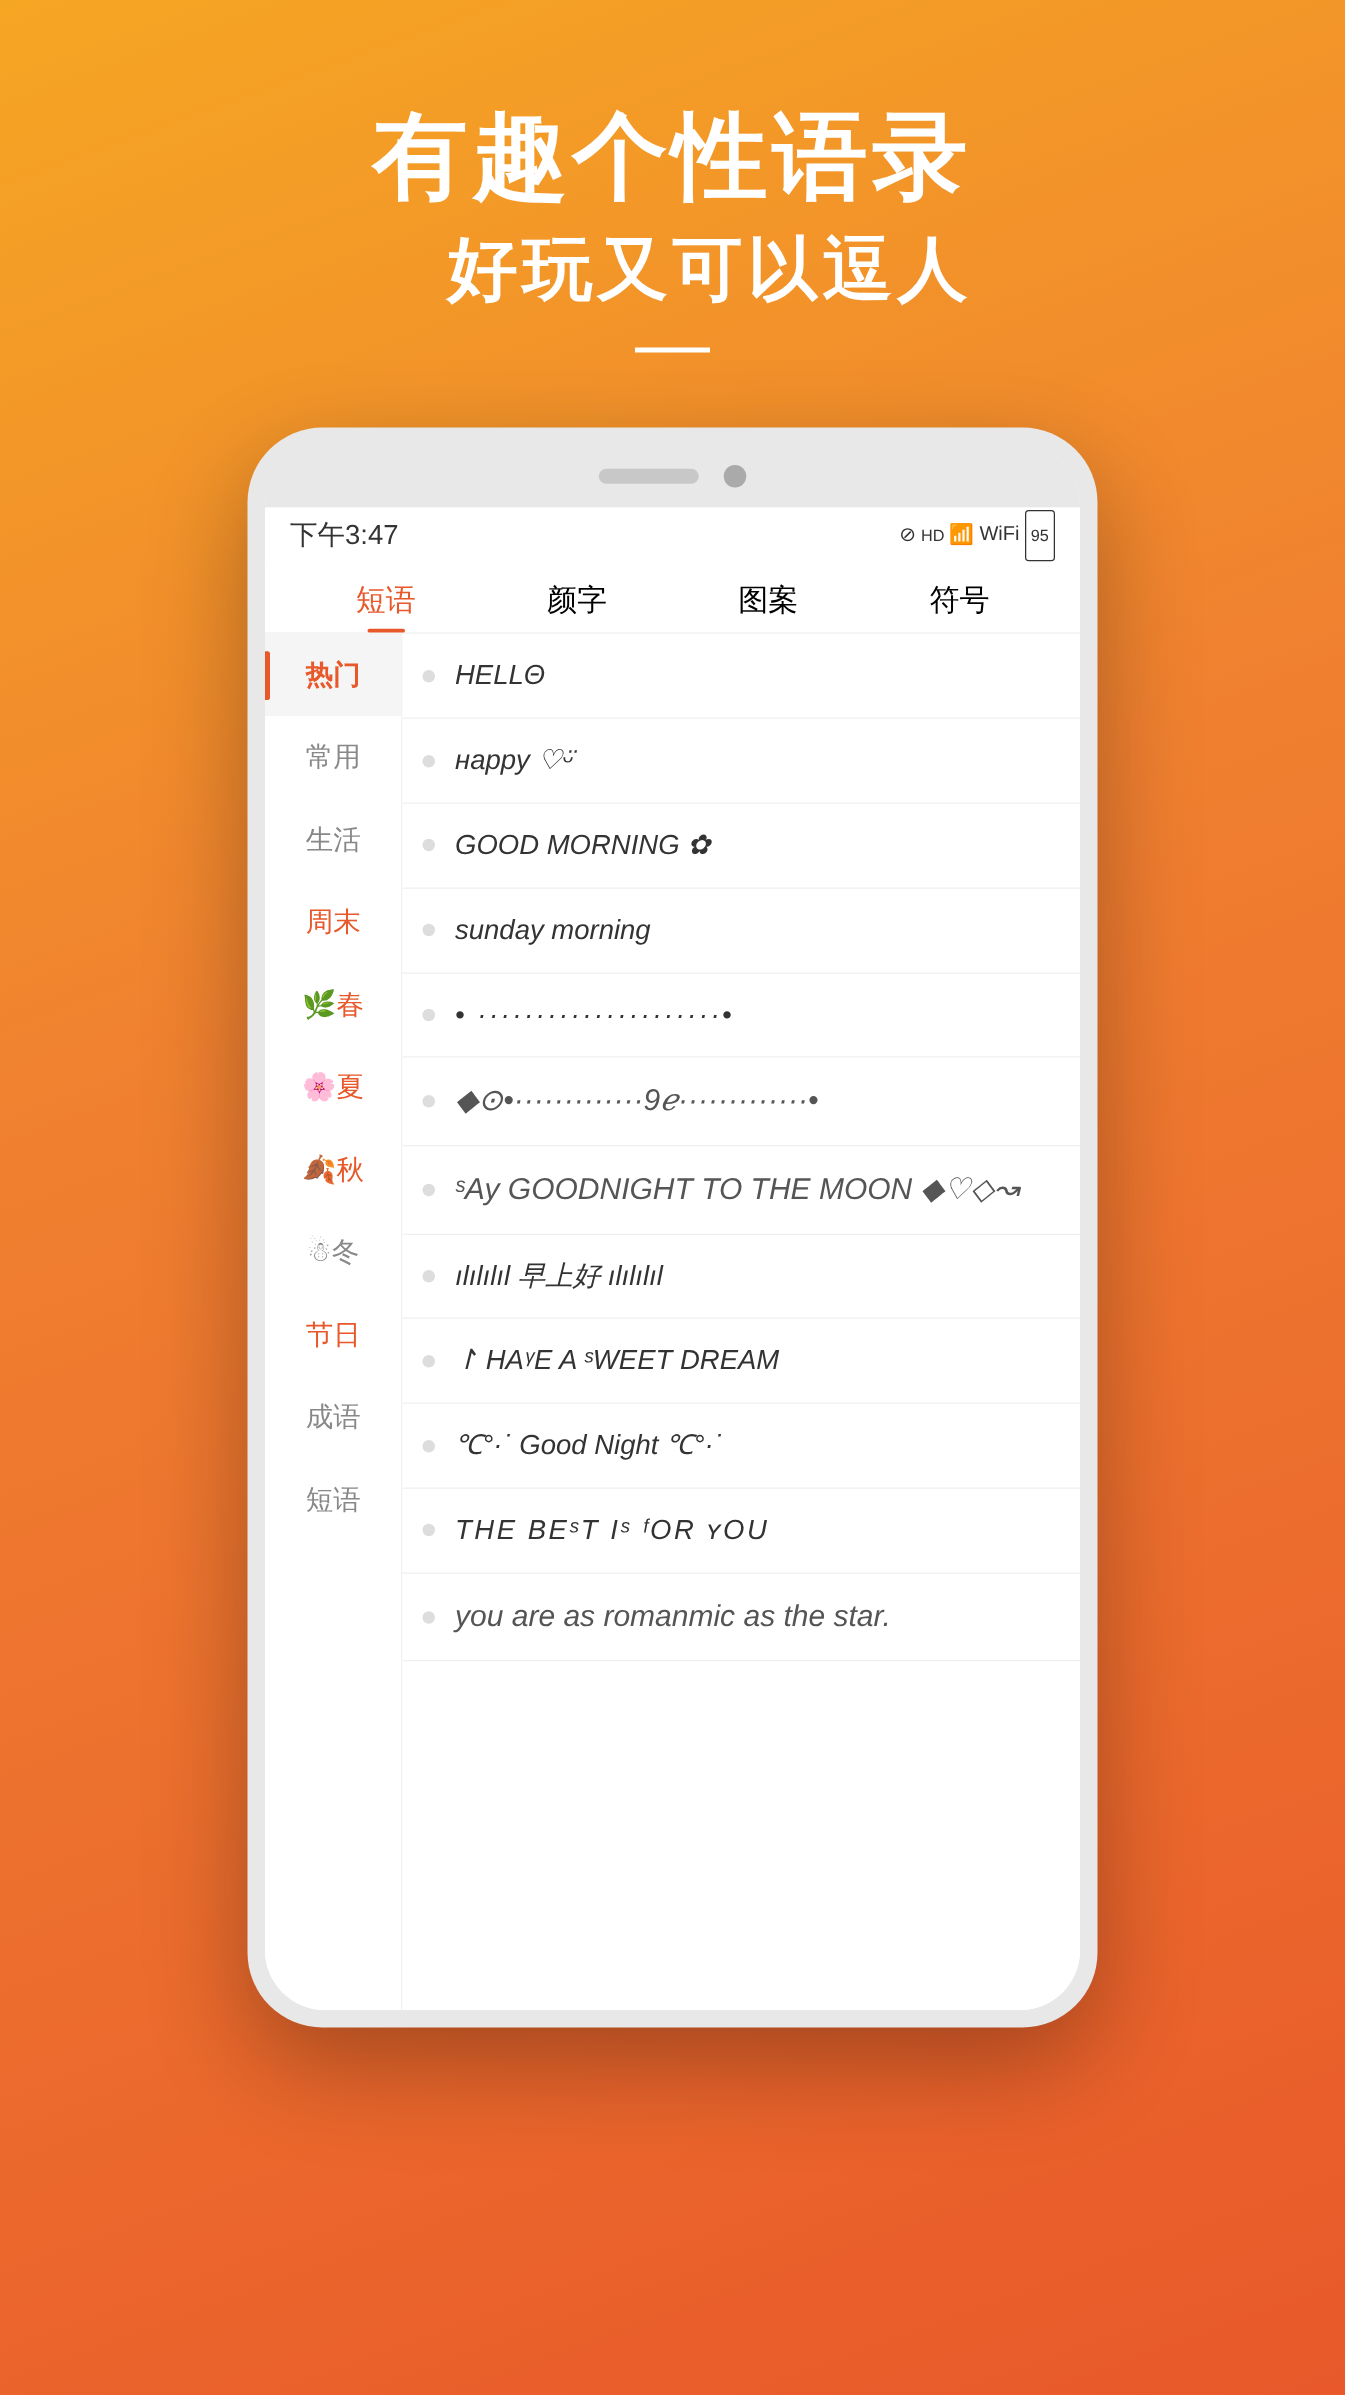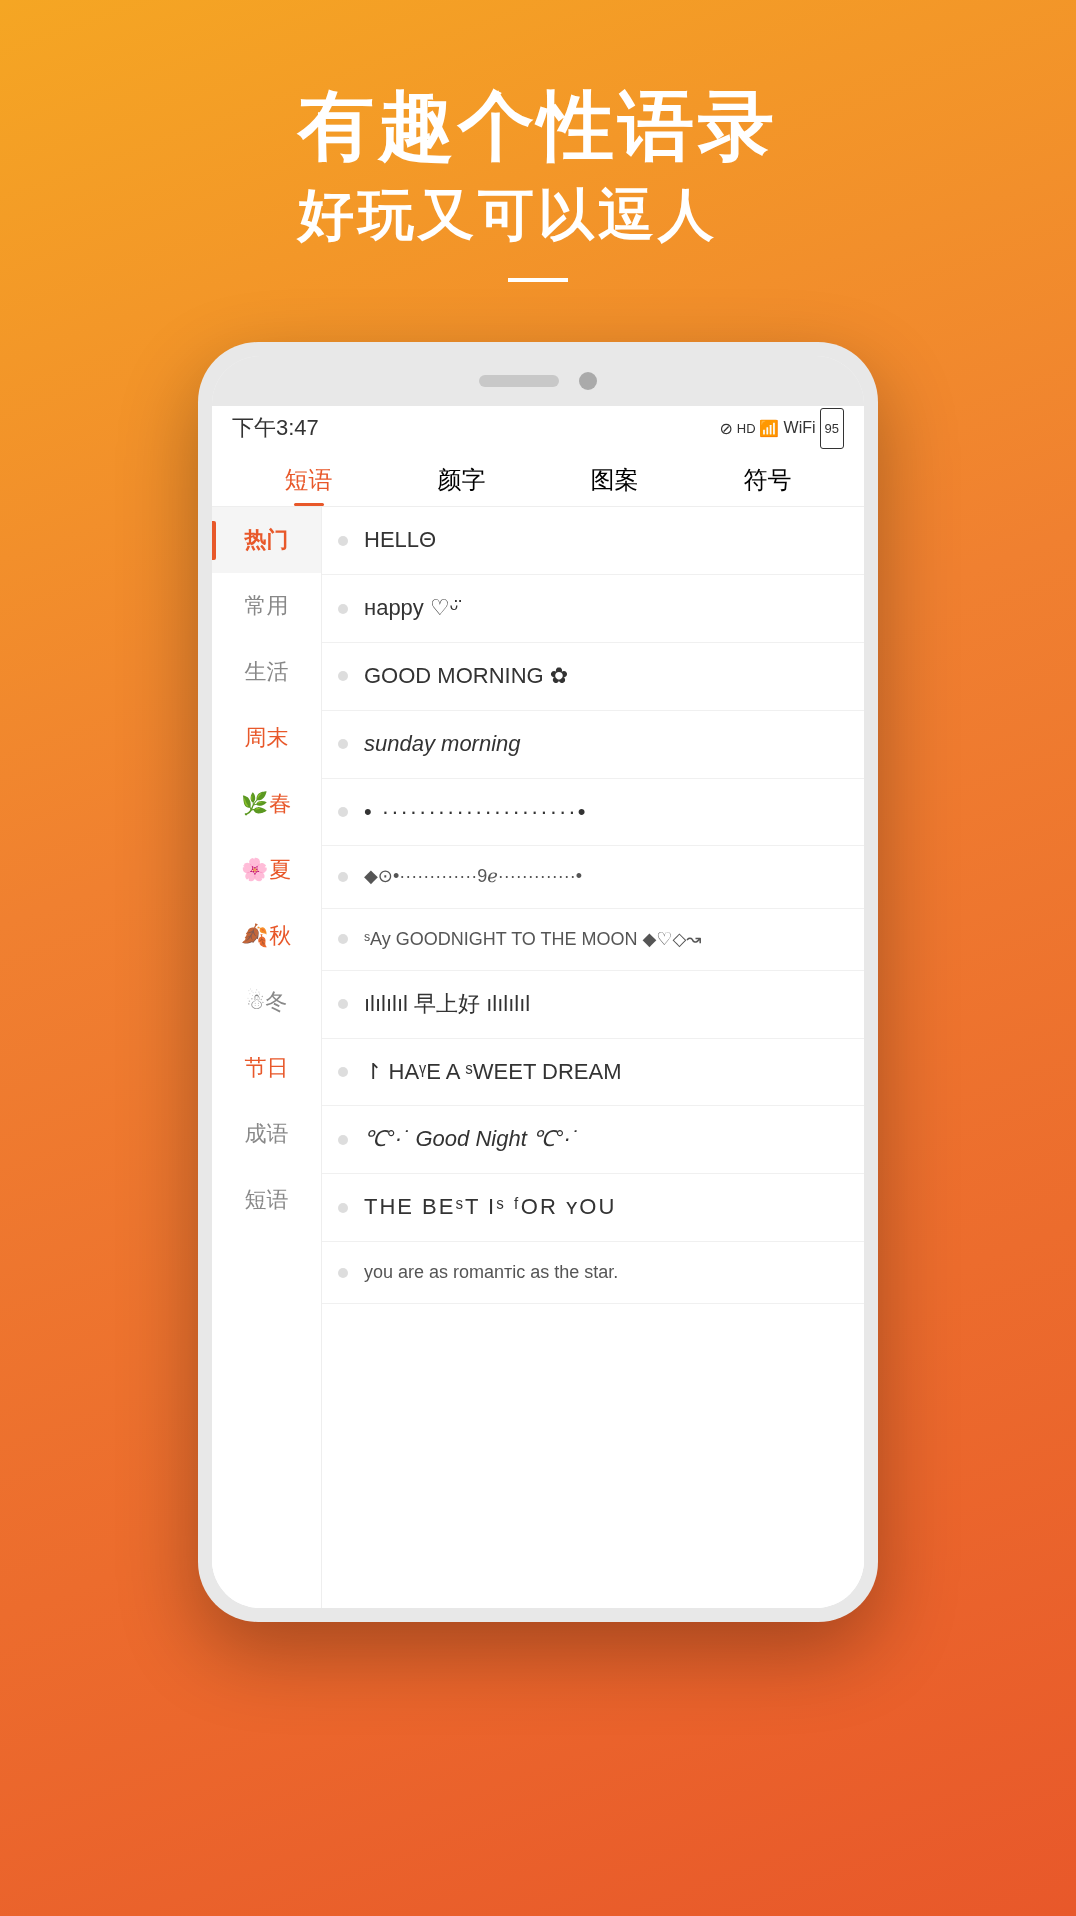--- a/index.html
+++ b/index.html
@@ -9,21 +9,21 @@
       background: linear-gradient(160deg, #f5a623 0%, #f08030 40%, #e8582a 100%);
       font-family: -apple-system, 'PingFang SC', 'Helvetica Neue', sans-serif;
       overflow: hidden;
       display: flex;
       flex-direction: column;
       align-items: center;
     }
 
     .hero-text {
       margin-top: 80px;
-      text-align: left;
+      text-align: right;
       color: white;
     }
 
     .hero-line1 {
       font-size: 76px;
       font-weight: 700;
       letter-spacing: 4px;
       line-height: 1.2;
     }
 
@@ -210,28 +210,29 @@
       border-radius: 50%;
       background: #ddd;
       margin-right: 16px;
       flex-shrink: 0;
     }
 
     .item-text {
       font-size: 22px;
       color: #333;
       line-height: 1.4;
+      font-style: italic;
     }
 
     .item-text.italic {
       font-style: italic;
     }
 
     .item-text.small {
-      font-size: 18px;
+      font-size: 24px;
       color: #555;
     }
   </style>
 </head>
 <body>
 
 <div class="hero-text">
   <div class="hero-line1">有趣个性语录</div>
   <div class="hero-line2">好玩又可以逗人</div>
   <div class="divider-line"></div>

